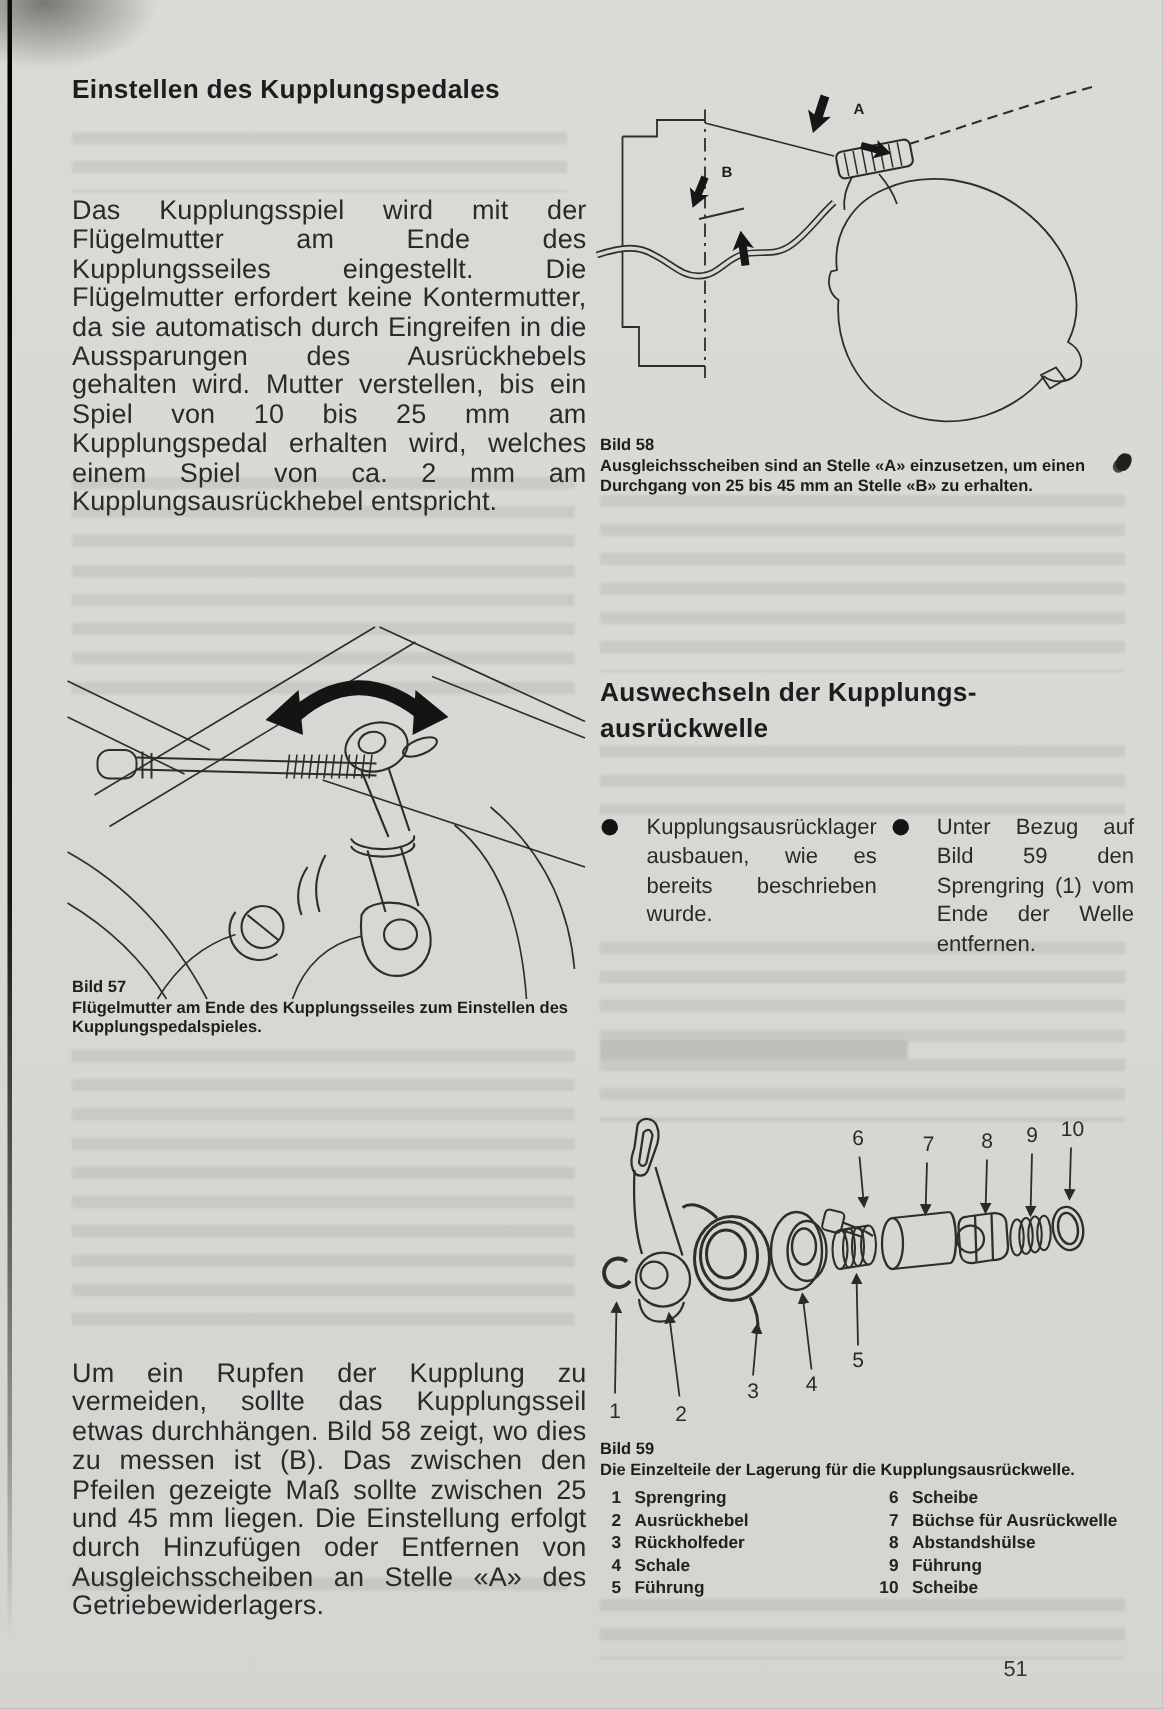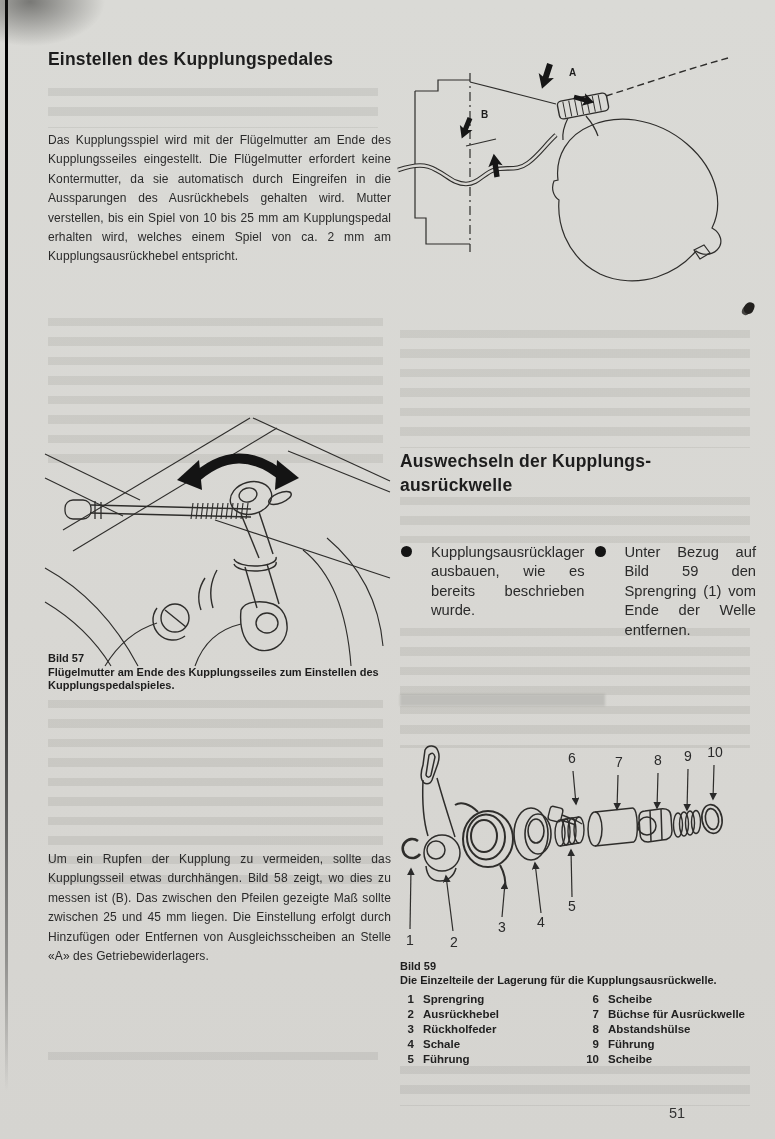--- a/index.html
+++ b/index.html
@@ -14,21 +14,21 @@
   .ink-spot{position:absolute;left:744px;top:302px;width:10px;height:12px;background:#22201e;
         border-radius:62% 40% 55% 48%;transform:rotate(18deg);box-shadow:-2px 3px 0 -1px rgba(34,32,30,.8);}
   
   .ghost{position:absolute;z-index:0;
         background:repeating-linear-gradient(180deg,rgba(110,110,104,.13) 0 8px,rgba(110,110,104,0) 8px 19.5px);
         filter:blur(.7px);}
   .ghost-strong{position:absolute;z-index:0;background:rgba(104,104,98,.22);filter:blur(1px);}
   
   .tx{position:absolute;z-index:2;}
   h1.headline{font-size:17.5px;font-weight:700;letter-spacing:.2px;margin:0;color:#1d1d1d;white-space:pre-line;line-height:23.5px;}
-  .para{font-size:12px;line-height:19.4px;text-align:justify;color:#2a2a2a;letter-spacing:.1px;}
+  .para{font-size:18px;line-height:19.4px;text-align:justify;color:#2a2a2a;letter-spacing:.1px;}
   .cap{font-size:11px;line-height:13.5px;font-weight:700;color:#1d1d1d;}
   .cap .fig-label{display:block;}
   .bullets{display:flex;flex-direction:row;gap:9px;}
   .bullet-item{position:relative;padding-left:31px;}
   .dot{position:absolute;left:1px;top:3px;width:11px;height:11px;border-radius:50%;background:#141414;}
   .btxt{display:block;font-size:14.7px;line-height:19.4px;text-align:justify;color:#2a2a2a;}
   .legend{font-size:11.5px;line-height:15px;font-weight:600;color:#222;}
   .legend-grid{display:flex;margin-top:5px;}
   .legend-col{display:flex;flex-direction:column;}
   .legend-col.c1{width:185px;}
@@ -110,20 +110,24 @@
       <path d="M-3,0 L3,0 L3,14 L8,12 L0,26 L-8,12 L-3,14 Z"></path>
     </g>
     <g fill="#161616" transform="translate(99,117) rotate(172) scale(0.9)">
       <path d="M-3,0 L3,0 L3,14 L8,12 L0,26 L-8,12 L-3,14 Z"></path>
     </g>
     <line class="ln" x1="68" y1="86" x2="98" y2="79" stroke-width="1.2"></line>
     <text class="marker-label" x="171" y="16">A</text>
     <text class="marker-label" x="83" y="58">B</text>
   </svg>
 
+  <div class="tx cap" style="left:400px;top:291px;width:360px;">
+    <span class="fig-label">Bild 58</span>
+    <span>Ausgleichsscheiben sind an Stelle «A» einzusetzen, um einen Durchgang von 25 bis 45 mm an Stelle «B» zu erhalten.</span>
+  </div>
 
   <svg style="left:45px;top:418px;" width="345" height="248" viewBox="0 0 345 248">
     <g class="ln" stroke-width="1.1">
       <path d="M18,112 L205,0"></path>
         <path d="M28,133 L232,10"></path>
       <path d="M0,60 L78,98"></path>
         <path d="M0,36 L95,82"></path>
       <path d="M208,0 L345,63"></path>
         <path d="M243,33 L345,74"></path>
       <path d="M170,102 L345,160"></path>
@@ -346,17 +350,17 @@
             <span class="nm">Führung</span>
           </div>
         <div class="legend-row">
             <span class="num">10</span>
             <span class="nm">Scheibe</span>
           </div>
       </div>
     </div>
   </div>
 
-  <div class="tx para" style="left:48px;top:850px;width:343px;">Um ein Rupfen der Kupplung zu vermeiden, sollte das Kupplungsseil etwas durchhängen. Bild 58 zeigt, wo dies zu messen ist (B). Das zwischen den Pfeilen gezeigte Maß sollte zwischen 25 und 45 mm liegen. Die Einstellung erfolgt durch Hinzufügen oder Entfernen von Ausgleichsscheiben an Stelle «A» des Getriebewiderlagers.</div>
+  <div class="tx para" style="left:48px;top:906px;width:343px;">Um ein Rupfen der Kupplung zu vermeiden, sollte das Kupplungsseil etwas durchhängen. Bild 58 zeigt, wo dies zu messen ist (B). Das zwischen den Pfeilen gezeigte Maß sollte zwischen 25 und 45 mm liegen. Die Einstellung erfolgt durch Hinzufügen oder Entfernen von Ausgleichsscheiben an Stelle «A» des Getriebewiderlagers.</div>
 
   <div class="tx pageno" style="left:669px;top:1061px;margin-top:44px;">51</div>
 
 </div>
 
 </body></html>

